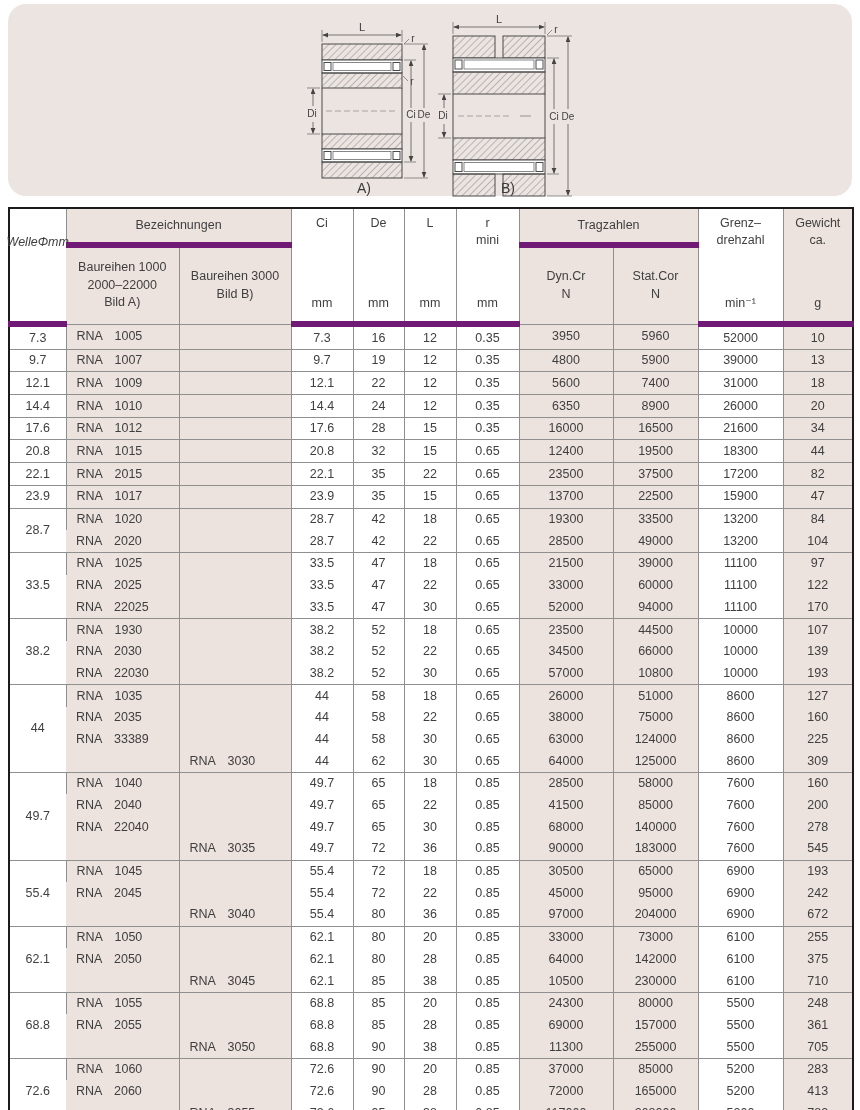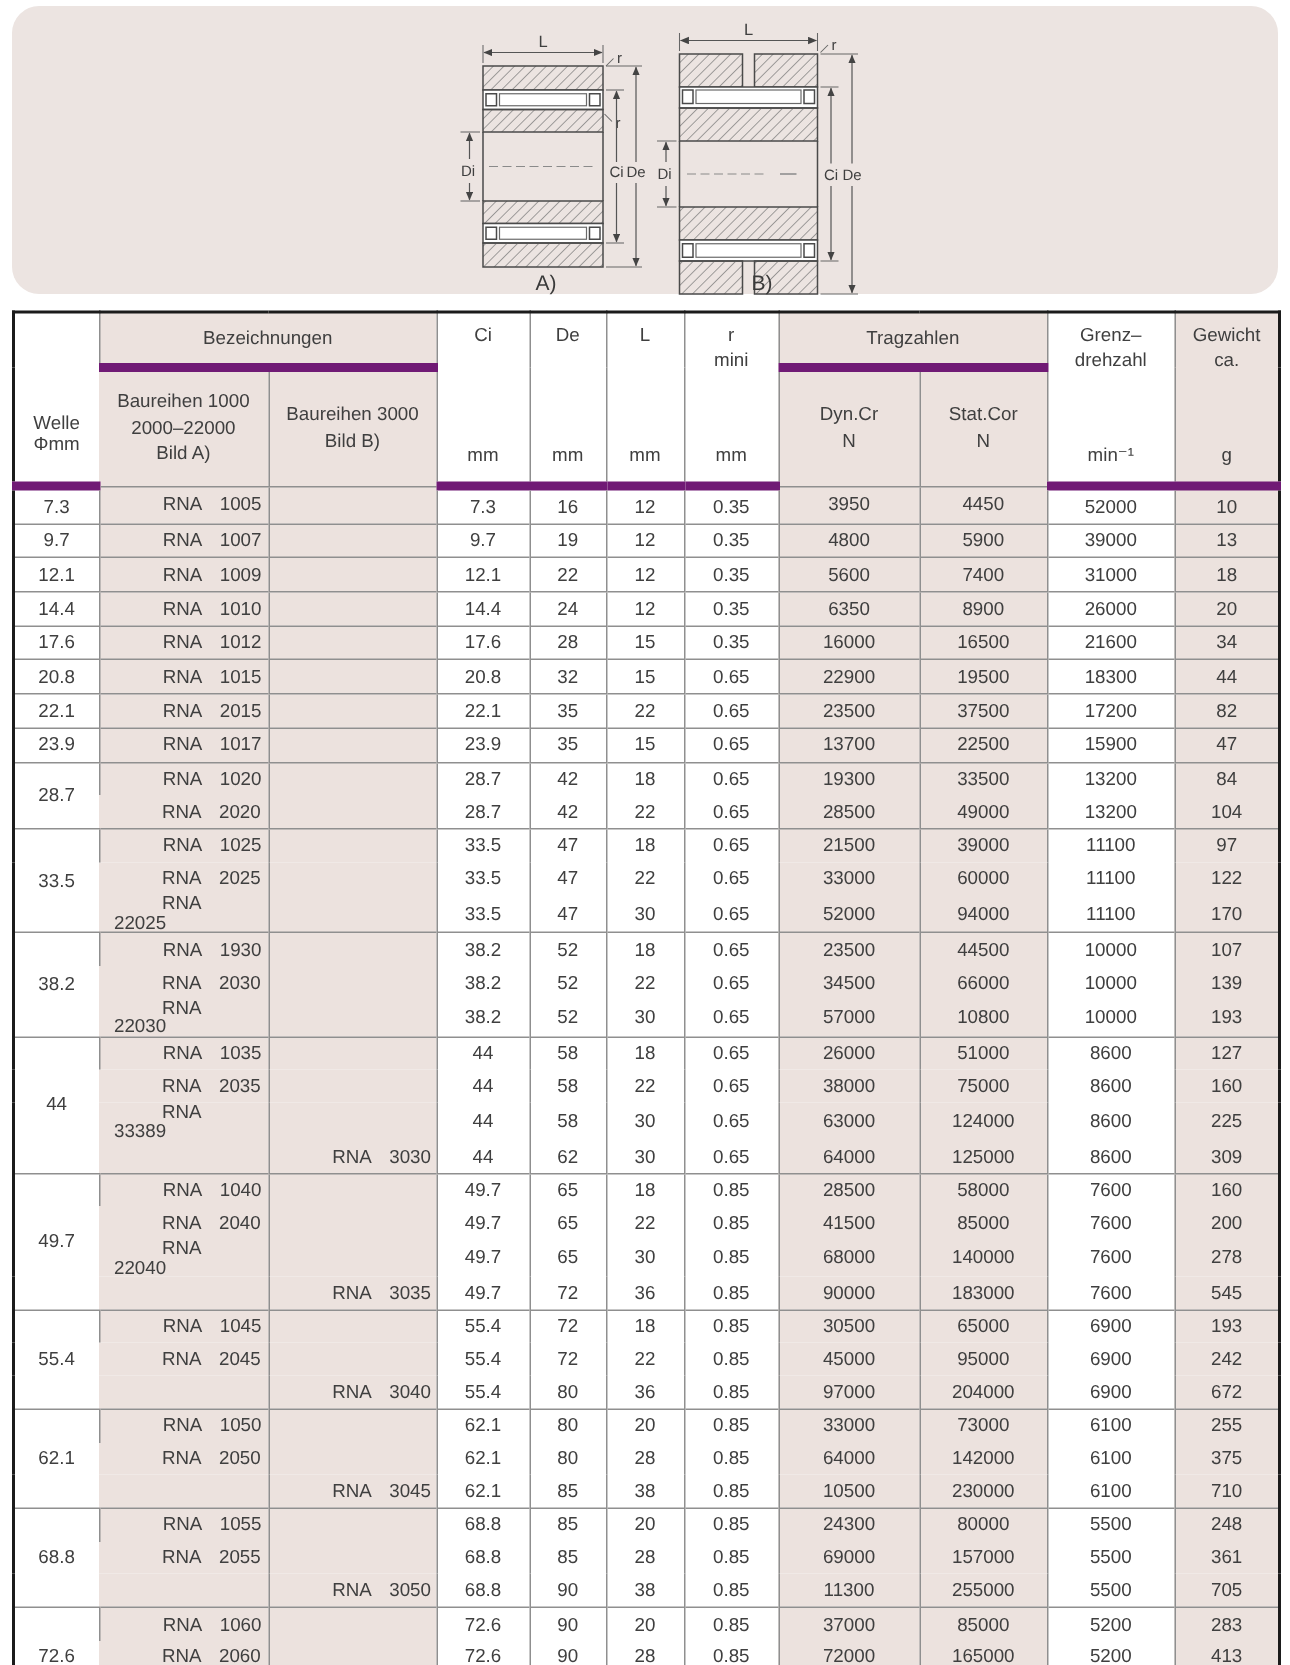--- a/index.html
+++ b/index.html
@@ -32,24 +32,24 @@
   .tbl th:first-child,.tbl td:first-child{border-left:none;}
   .tbl thead th{border-bottom:1px solid #8f8f8f;}
   .tbl thead tr.hr1 th{border-bottom:6px solid #701a75;}
   .hsh{background:#ece2de;}
   .tbl tbody td{height:21.7px;border-top:none;line-height:1;}
   .tbl tbody tr.gs td{border-top:1px solid #8f8f8f;}
   .hr1 th{height:32px;}
   .hr2 th{height:74px;}
   .hcol{display:flex;flex-direction:column;justify-content:space-between;height:94px;padding:7px 0 11px;}
   .hcol .grp{display:flex;flex-direction:column;gap:3px;}
-  .hwelle{display:flex;flex-direction:column;justify-content:flex-end;height:68px;padding:24px 0 16px;}
+  .hwelle{display:flex;flex-direction:row;justify-content:center;height:68px;padding:24px 0 16px;font-style:italic;}
   .hstack{display:flex;flex-direction:column;gap:2px;line-height:1.25;}
   td.bez{text-align:left;padding-left:10px;}
-  td.bez .pfx{display:inline-block;width:38px;margin-left:32px;}
+  td.bez .pfx{display:inline-block;width:38px;}
   td.sh{background:#ece2de;}
   .sup{font-size:12.5px;}
 </style>
 </head>
 <body>
 
 <div class="panel">
 
   <svg class="drawA" width="132" height="170" viewBox="0 0 132 170">
     <defs>
@@ -276,21 +276,21 @@
   <tbody>
         <tr class="gs">
           <td rowspan="1">7.3</td>
           <td class="bez sh"><span class="pfx">RNA</span><span>1005</span></td>
           <td class="bez sh"></td>
           <td>7.3</td>
           <td>16</td>
           <td>12</td>
           <td>0.35</td>
           <td class="sh">3950</td>
-          <td class="sh">4450</td>
+          <td class="sh">5960</td>
           <td>52000</td>
           <td class="sh">10</td>
         </tr>
         <tr class="gs">
           <td rowspan="1">9.7</td>
           <td class="bez sh"><span class="pfx">RNA</span><span>1007</span></td>
           <td class="bez sh"></td>
           <td>9.7</td>
           <td>19</td>
           <td>12</td>
@@ -340,21 +340,21 @@
           <td class="sh">34</td>
         </tr>
         <tr class="gs">
           <td rowspan="1">20.8</td>
           <td class="bez sh"><span class="pfx">RNA</span><span>1015</span></td>
           <td class="bez sh"></td>
           <td>20.8</td>
           <td>32</td>
           <td>15</td>
           <td>0.65</td>
-          <td class="sh">22900</td>
+          <td class="sh">12400</td>
           <td class="sh">19500</td>
           <td>18300</td>
           <td class="sh">44</td>
         </tr>
         <tr class="gs">
           <td rowspan="1">22.1</td>
           <td class="bez sh"><span class="pfx">RNA</span><span>2015</span></td>
           <td class="bez sh"></td>
           <td>22.1</td>
           <td>35</td>

